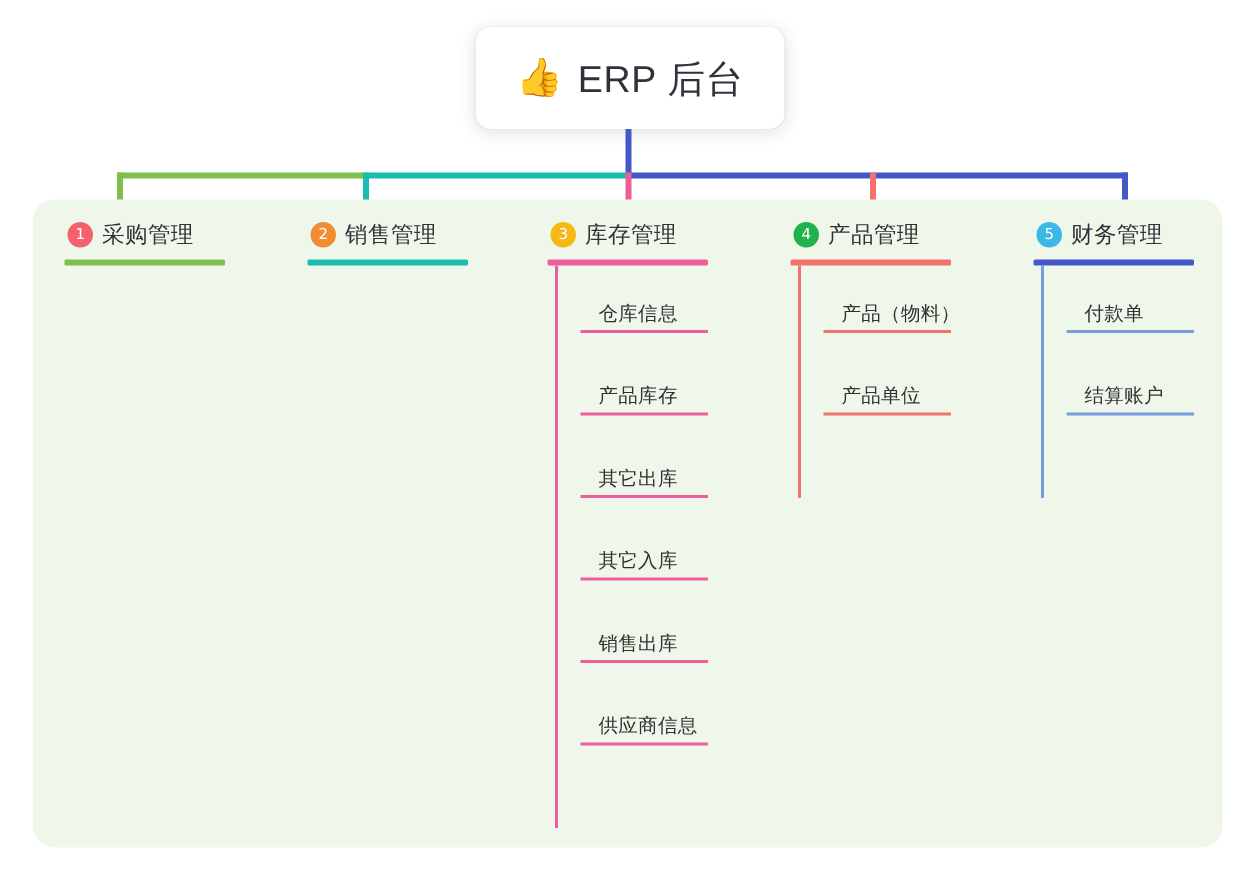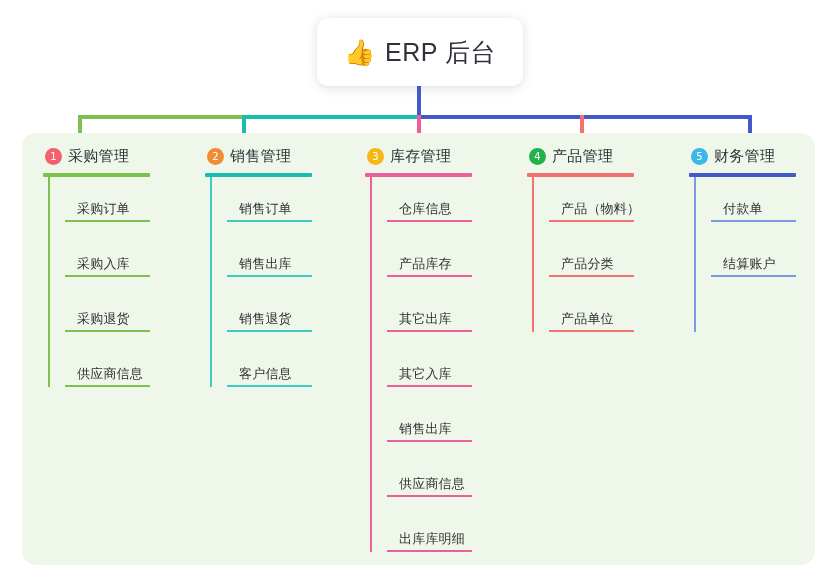--- a/index.html
+++ b/index.html
@@ -188,65 +188,27 @@
 
   <div class="panel"></div>
 
   <div id="columns-host">
       <div class="column col-1">
         <div class="col-head">
           <span class="badge" style="background: rgb(244, 96, 108);">1</span>
           <span class="col-title">采购管理</span>
         </div>
         <div class="col-rule" style="background: rgb(127, 191, 77);"></div>
-        <div class="items">
-          <div class="spine" style="background: rgb(127, 191, 77); height: 210px;"></div>
-          <div class="item">
-            <span class="item-label">采购订单</span>
-            <div class="item-rule" style="background: rgb(127, 191, 77);"></div>
-          </div>
-          <div class="item">
-            <span class="item-label">采购入库</span>
-            <div class="item-rule" style="background: rgb(127, 191, 77);"></div>
-          </div>
-          <div class="item">
-            <span class="item-label">采购退货</span>
-            <div class="item-rule" style="background: rgb(127, 191, 77);"></div>
-          </div>
-          <div class="item">
-            <span class="item-label">供应商信息</span>
-            <div class="item-rule" style="background: rgb(127, 191, 77);"></div>
-          </div>
-        </div>
       </div>
       <div class="column col-2">
         <div class="col-head">
           <span class="badge" style="background: rgb(240, 140, 51);">2</span>
           <span class="col-title">销售管理</span>
         </div>
         <div class="col-rule" style="background: rgb(24, 189, 176);"></div>
-        <div class="items">
-          <div class="spine" style="background: rgb(63, 203, 189); height: 210px;"></div>
-          <div class="item">
-            <span class="item-label">销售订单</span>
-            <div class="item-rule" style="background: rgb(63, 203, 189);"></div>
-          </div>
-          <div class="item">
-            <span class="item-label">销售出库</span>
-            <div class="item-rule" style="background: rgb(63, 203, 189);"></div>
-          </div>
-          <div class="item">
-            <span class="item-label">销售退货</span>
-            <div class="item-rule" style="background: rgb(63, 203, 189);"></div>
-          </div>
-          <div class="item">
-            <span class="item-label">客户信息</span>
-            <div class="item-rule" style="background: rgb(63, 203, 189);"></div>
-          </div>
-        </div>
       </div>
       <div class="column col-3">
         <div class="col-head">
           <span class="badge" style="background: rgb(245, 184, 23);">3</span>
           <span class="col-title">库存管理</span>
         </div>
         <div class="col-rule" style="background: rgb(236, 95, 154);"></div>
         <div class="items">
           <div class="spine" style="background: rgb(236, 95, 154); height: 375px;"></div>
           <div class="item">
@@ -266,43 +228,35 @@
             <div class="item-rule" style="background: rgb(236, 95, 154);"></div>
           </div>
           <div class="item">
             <span class="item-label">销售出库</span>
             <div class="item-rule" style="background: rgb(236, 95, 154);"></div>
           </div>
           <div class="item">
             <span class="item-label">供应商信息</span>
             <div class="item-rule" style="background: rgb(236, 95, 154);"></div>
           </div>
-          <div class="item">
-            <span class="item-label">出库库明细</span>
-            <div class="item-rule" style="background: rgb(236, 95, 154);"></div>
-          </div>
         </div>
       </div>
       <div class="column col-4">
         <div class="col-head">
           <span class="badge" style="background: rgb(34, 178, 76);">4</span>
           <span class="col-title">产品管理</span>
         </div>
         <div class="col-rule" style="background: rgb(242, 114, 111);"></div>
         <div class="items">
           <div class="spine" style="background: rgb(242, 114, 111); height: 155px;"></div>
           <div class="item">
             <span class="item-label">产品（物料）</span>
             <div class="item-rule" style="background: rgb(242, 114, 111);"></div>
           </div>
           <div class="item">
-            <span class="item-label">产品分类</span>
-            <div class="item-rule" style="background: rgb(242, 114, 111);"></div>
-          </div>
-          <div class="item">
             <span class="item-label">产品单位</span>
             <div class="item-rule" style="background: rgb(242, 114, 111);"></div>
           </div>
         </div>
       </div>
       <div class="column col-5">
         <div class="col-head">
           <span class="badge" style="background: rgb(59, 183, 232);">5</span>
           <span class="col-title">财务管理</span>
         </div>

